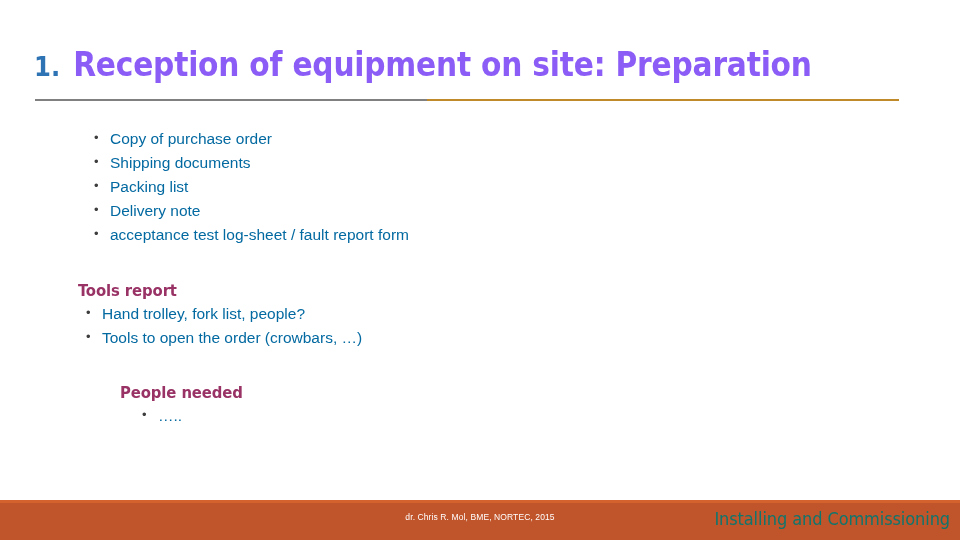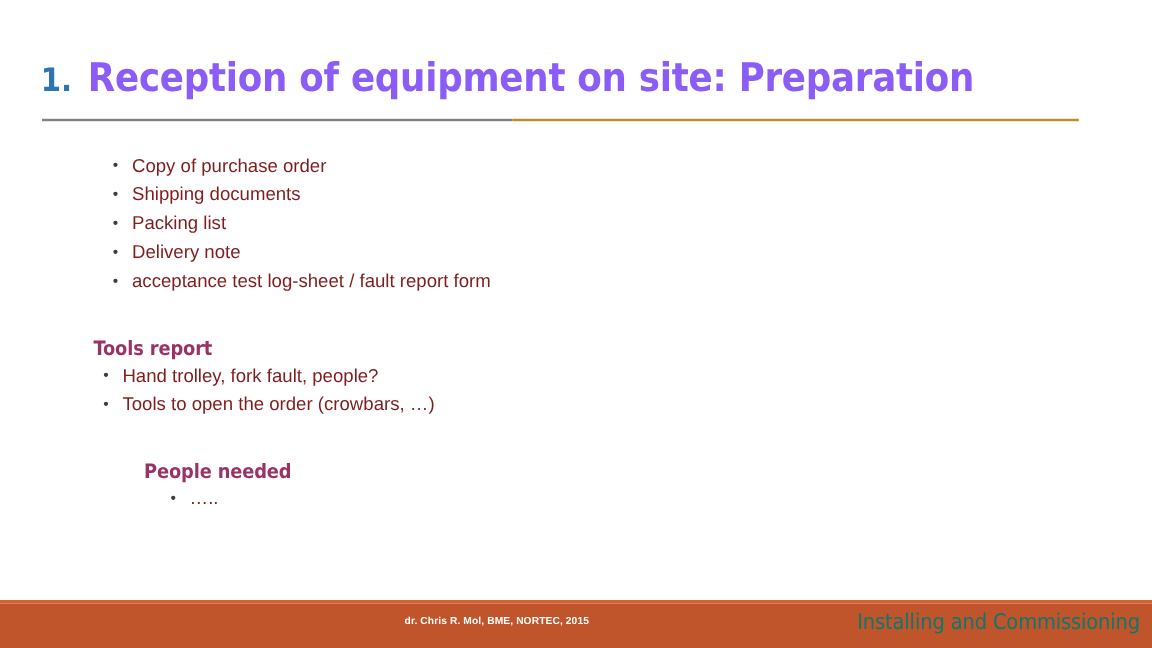--- a/index.html
+++ b/index.html
@@ -80,21 +80,21 @@
   }
   .bullets {
     list-style: none;
     margin: 0;
     padding: 0;
   }
   .bullets li {
     position: relative;
     font-family: "Liberation Sans", sans-serif;
     font-size: 15.5px;
-    color: #7f1d1d;
+    color: #0369a1;
     line-height: 24px;
     padding-left: 32px;
   }
   .bullets li::before {
     content: "\2022";
     position: absolute;
     left: 16px;
     top: -1px;
     color: #3D3D3D;
     font-size: 13px;
@@ -134,25 +134,25 @@
     left: 0;
     top: 500px;
     width: 960px;
     height: 3px;
     background: #D3622F;
   }
   .footer-note {
     position: absolute;
     left: 0;
     top: 512px;
-    width: 828px;
+    width: 960px;
     text-align: center;
     font-family: "Liberation Sans", sans-serif;
     font-size: 8.5px;
-    font-weight: bold;
+    font-weight: normal;
     color: #FFFFFF;
     letter-spacing: 0.1px;
   }
   .footer-right {
     position: absolute;
     right: 10px;
     top: 508px;
     font-family: "DejaVu Sans Condensed", "Liberation Sans", sans-serif;
     font-size: 18px;
     color: #0f766e;
@@ -180,21 +180,21 @@
         <li>Shipping documents</li>
         <li>Packing list</li>
         <li>Delivery note</li>
         <li>acceptance test log-sheet / fault report form</li>
       </ul>
     </div>
 
     <div class="block-tools">
       <p class="heading">Tools report</p>
       <ul class="bullets indent-b">
-        <li>Hand trolley, fork fault, people?</li>
+        <li>Hand trolley, fork list, people?</li>
         <li>Tools to open the order (crowbars, …)</li>
       </ul>
     </div>
 
     <div class="block-people">
       <p class="heading">People needed</p>
       <ul class="bullets indent-c">
         <li>…..</li>
       </ul>
     </div>

